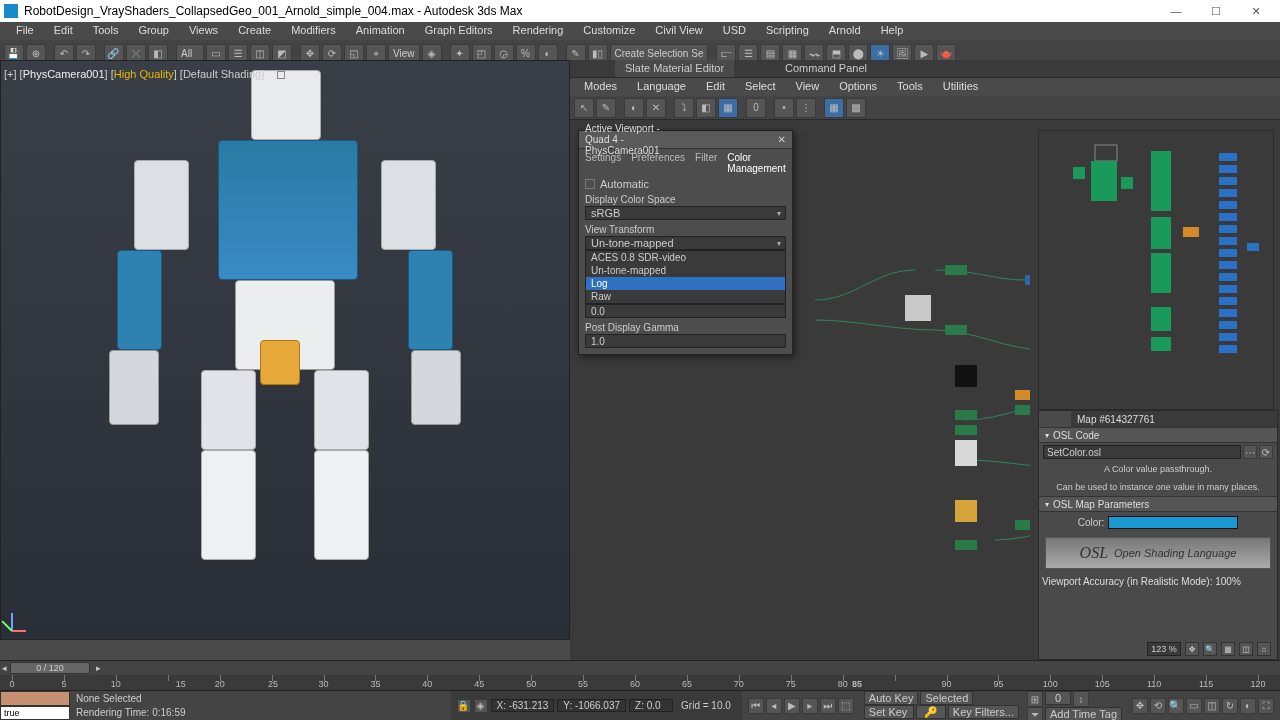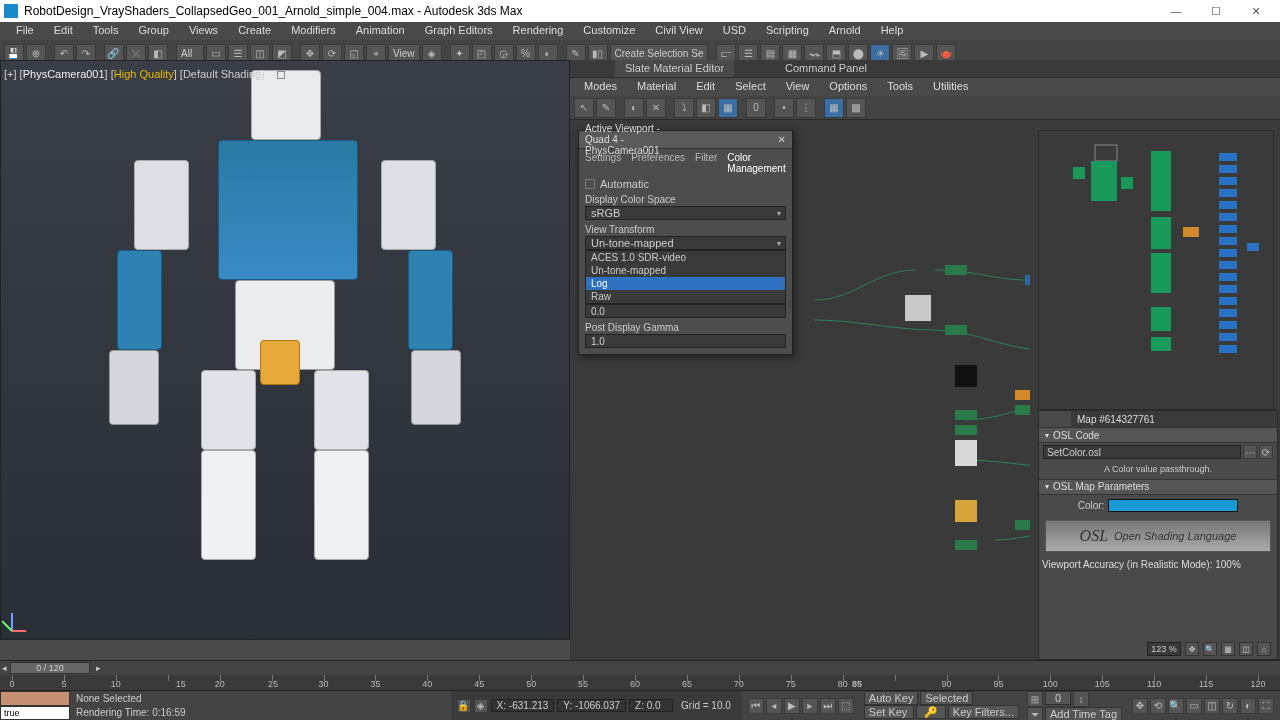--- a/index.html
+++ b/index.html
@@ -225,21 +225,21 @@
     </div>
   </div>
 
   <div class="right-side">
     <div class="editor-tabs">
       <div>Slate Material Editor</div>
       <div>Command Panel</div>
     </div>
     <div class="sme-menu">
       <div>Modes</div>
-      <div>Material</div>
+      <div>Language</div>
       <div>Edit</div>
       <div>Select</div>
       <div>View</div>
       <div>Options</div>
       <div>Tools</div>
       <div>Utilities</div>
     </div>
     <div class="sme-tools">
       <div class="tbtn">↖</div>
       <div class="tbtn">✎</div>
@@ -278,21 +278,21 @@
           </div>
         <div class="p-label">Display Color Space</div>
         <div class="p-dd">
             <span>sRGB</span>
           </div>
         <div class="p-label">View Transform</div>
         <div class="p-dd">
             <span>Un-tone-mapped</span>
           </div>
         <div class="dd-open">
-          <div class="dd-opt">ACES 1.0 SDR-video</div>
+          <div class="dd-opt">ACES 0.8 SDR-video</div>
           <div class="dd-opt">Un-tone-mapped</div>
           <div class="dd-opt sel">Log</div>
           <div class="dd-opt">Raw</div>
         </div>
         <div class="p-spin">0.0</div>
         <div class="p-label">Post Display Gamma</div>
         <div class="p-spin">1.0</div>
       </div>
     </div>
 
@@ -380,20 +380,21 @@
 
     <div class="right-panel">
       <div class="rp-hd">Map #614327761</div>
       <div class="rp-roll">OSL Code</div>
       <div class="rp-field">
         <input value="SetColor.osl" style="">
         <div class="tbtn" style="width:14px;height:14px;margin-left:2px">⋯</div>
         <div class="tbtn" style="width:14px;height:14px;margin-left:2px">⟳</div>
       </div>
       <div class="rp-desc">A Color value passthrough.</div>
+      <div class="rp-desc">Can be used to instance one value in many places.</div>
       <div class="rp-roll">OSL Map Parameters</div>
       <div class="rp-color">
         <span>Color:</span>
         <div class="rp-swatch"></div>
       </div>
       <div class="osl-logo">
           <span style="font-family:serif;font-size:16px;margin-right:6px;">OSL</span>
           <span>Open Shading Language</span>
         </div>
       <div class="rp-accuracy">Viewport Accuracy (in Realistic Mode): 100%</div>

